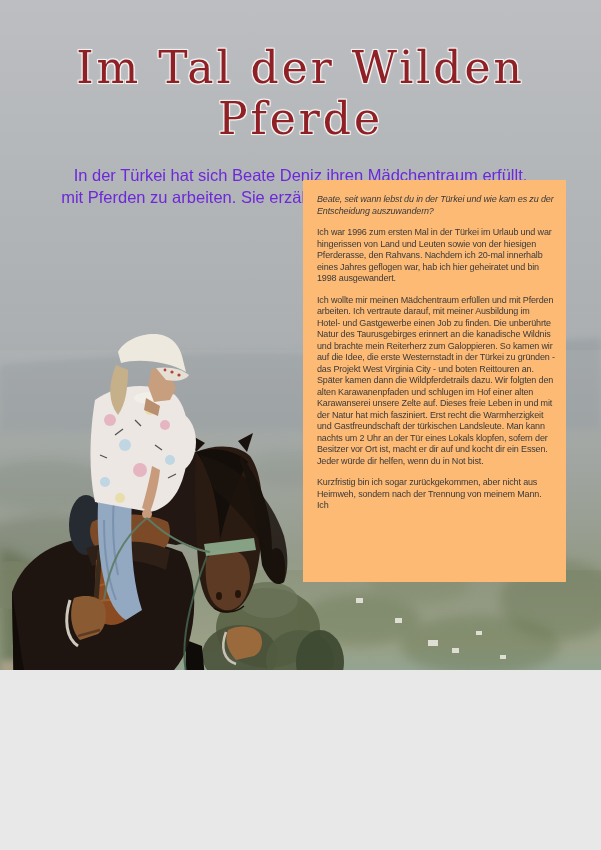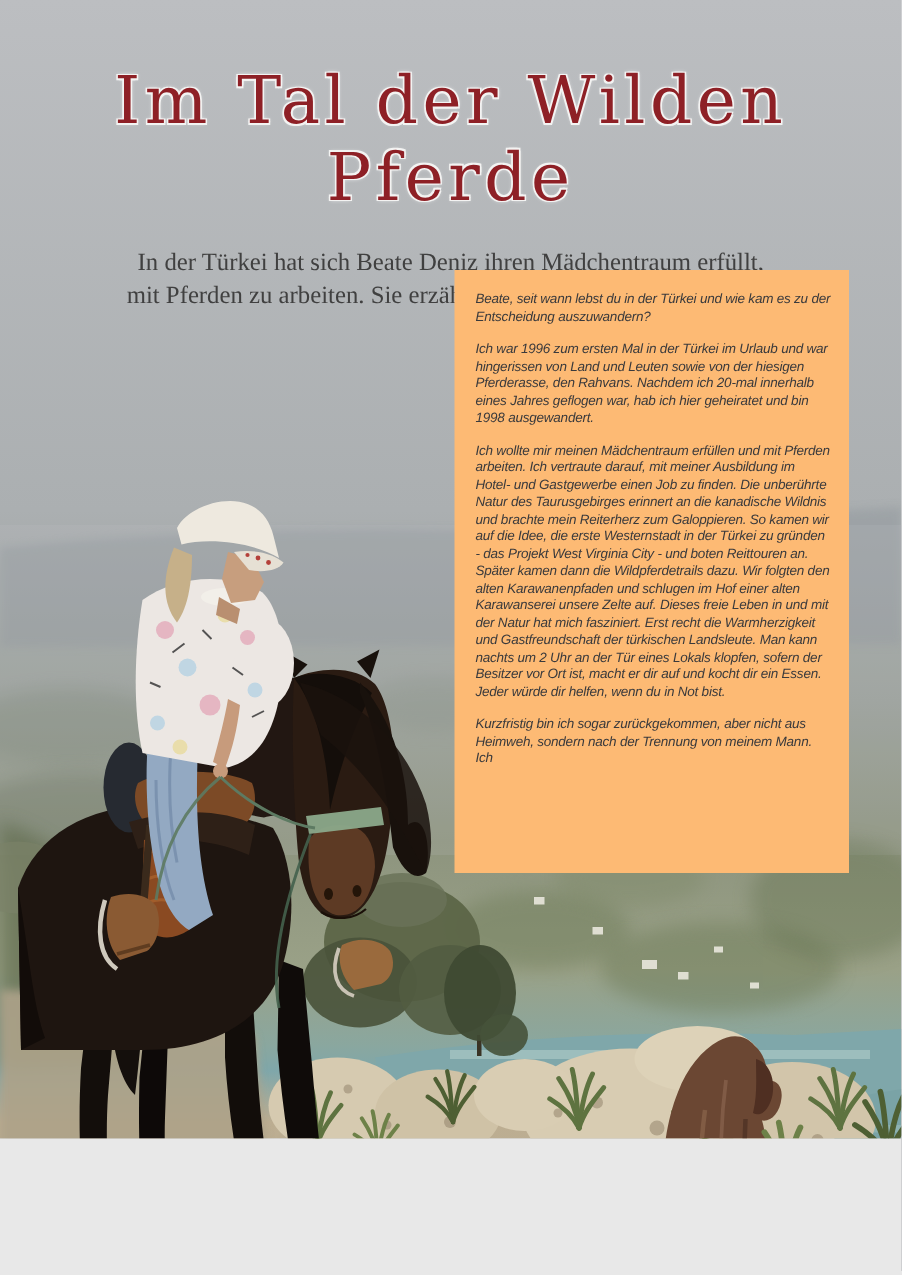--- a/index.html
+++ b/index.html
@@ -1,18 +1,18 @@
 <!DOCTYPE html>
 <html><head>
 <meta charset="utf-8">
 <style>
   html,body{margin:0;padding:0;background:#e8e8e8;}
   .page{
     position:relative;
-    width:601px;height:759px;
+    width:601px;height:670px;
     margin:0 auto;
     overflow:hidden;
     background:#b4b7ba;
     font-family:"Liberation Sans",sans-serif;
   }
   .photo{position:absolute;inset:0;display:block;}
   
   .header{
     position:absolute;top:42px;left:0;right:0;
     text-align:center;z-index:3;
@@ -26,41 +26,39 @@
     color:#8e2026;
     text-shadow:
       -1px -1px 0 #f3f3f2, 1px -1px 0 #f3f3f2,
       -1px  1px 0 #f3f3f2, 1px  1px 0 #f3f3f2,
        0 0 3px rgba(255,255,255,.85);
   }
   .subtitle{
     margin:20px auto 0;
     font-size:16.5px;
     line-height:22px;
-    color:#404040;
+    color:#6d28d9;
     font-weight:500;
-    font-family:Liberation Serif, serif;
   }
   
   .interview-box{
     position:absolute;
     left:303px;top:180px;
     width:263px;min-height:402px;
     box-sizing:border-box;
     background:#fdba74;
     padding:14px 11px 12px 14px;
     z-index:3;
   }
   .interview-box p{
     margin:0 0 10px;
     font-size:9px;
     letter-spacing:-0.15px;
     line-height:11.5px;
     color:#3a3a3c;
-    font-style:italic;
   }
   .interview-box p:last-child{margin-bottom:4px;}
   .interview-box .q{font-style:italic;}
 </style>
 </head>
 <body>
 
 <div class="page">
 
   <svg class="photo" width="601" height="850" viewBox="0 0 601 850" role="img" aria-label="Reiterin mit weißer Kappe auf dunklem Pferd über einem Tal im Taurusgebirge, daneben sitzender brauner Hund vor Felsen und See">

